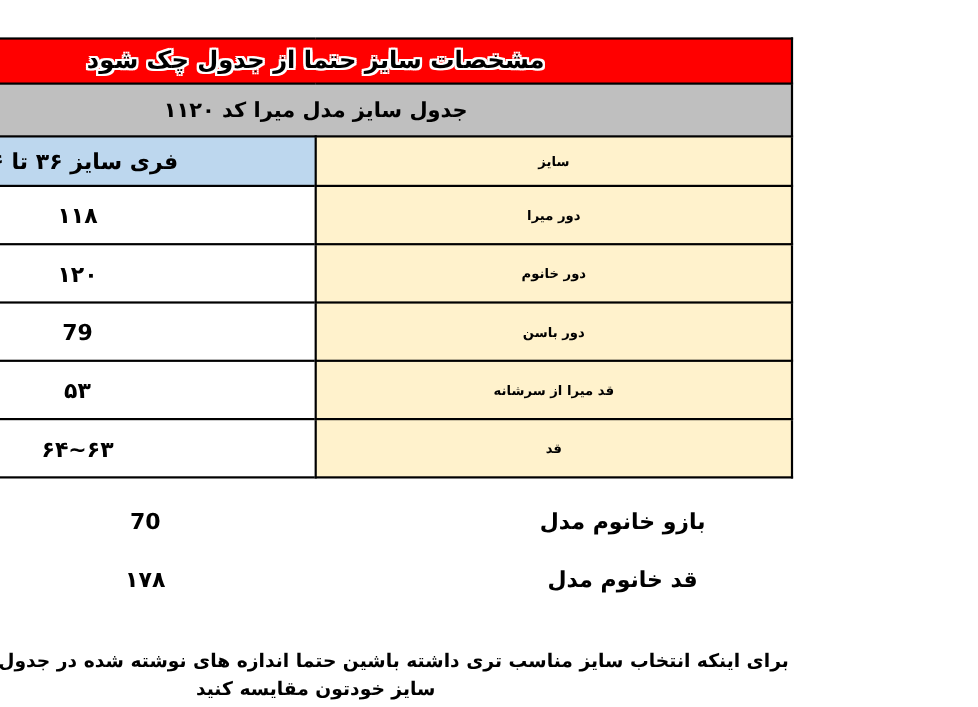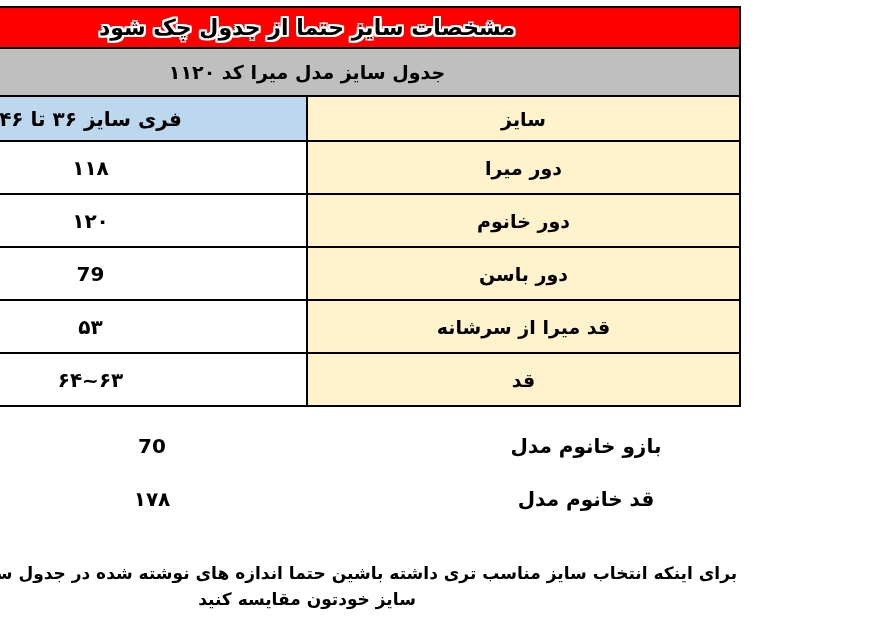--- a/index.html
+++ b/index.html
@@ -9,42 +9,42 @@
     --label-cream:#FFF2CC;
     --border-black:#000000;
   }
   *{box-sizing:border-box;margin:0;padding:0;}
   html,body{background:#ffffff;}
   body{
     width:889px;height:643px;overflow:hidden;position:relative;
     font-family:"DejaVu Sans","Liberation Sans",sans-serif;
     font-weight:700;color:#000;
   }
-  .content{position:absolute;left:12px;top:6px;width:709px;direction:rtl;margin-left:20px;}
+  .content{position:absolute;left:12px;top:34px;width:709px;direction:rtl;}
   table.size-table{
     border-collapse:collapse;width:868px;table-layout:fixed;direction:rtl;
   }
   table.size-table td{
     border:2px solid var(--border-black,#000);
     text-align:center;vertical-align:middle;
     font-weight:700;
   }
   td.banner-red{
     background:var(--banner-red,#FF0000);
     height:41px;font-size:22px;color:#000;
     text-shadow:-2px -2px 0 #fff,2px -2px 0 #fff,-2px 2px 0 #fff,2px 2px 0 #fff,
                 -2px 0 0 #fff,2px 0 0 #fff,0 -2px 0 #fff,0 2px 0 #fff;
   }
   td.banner-gray{
     background:var(--header-gray,#BFBFBF);
     height:48px;font-size:19px;
   }
   td.label-cell{
     background:var(--label-cream,#FFF2CC);
-    width:310px;font-size:19px;
+    width:310px;font-size:12px;
   }
   td.value-cell{width:558px;font-size:20px;background:#fff;}
   td.value-blue{background:var(--size-blue,#BDD7EE);}
   tr.row-first td{height:45px;}
   tr.row-std td{height:53px;}
   .ltr-num{direction:ltr;unicode-bidi:isolate;}
   .model-rows{margin-top:12px;width:868px;}
   .model-row{display:flex;direction:rtl;align-items:center;height:53px;}
   .model-label{width:310px;text-align:center;font-size:20px;}
   .model-value{width:558px;text-align:center;font-size:20px;}

